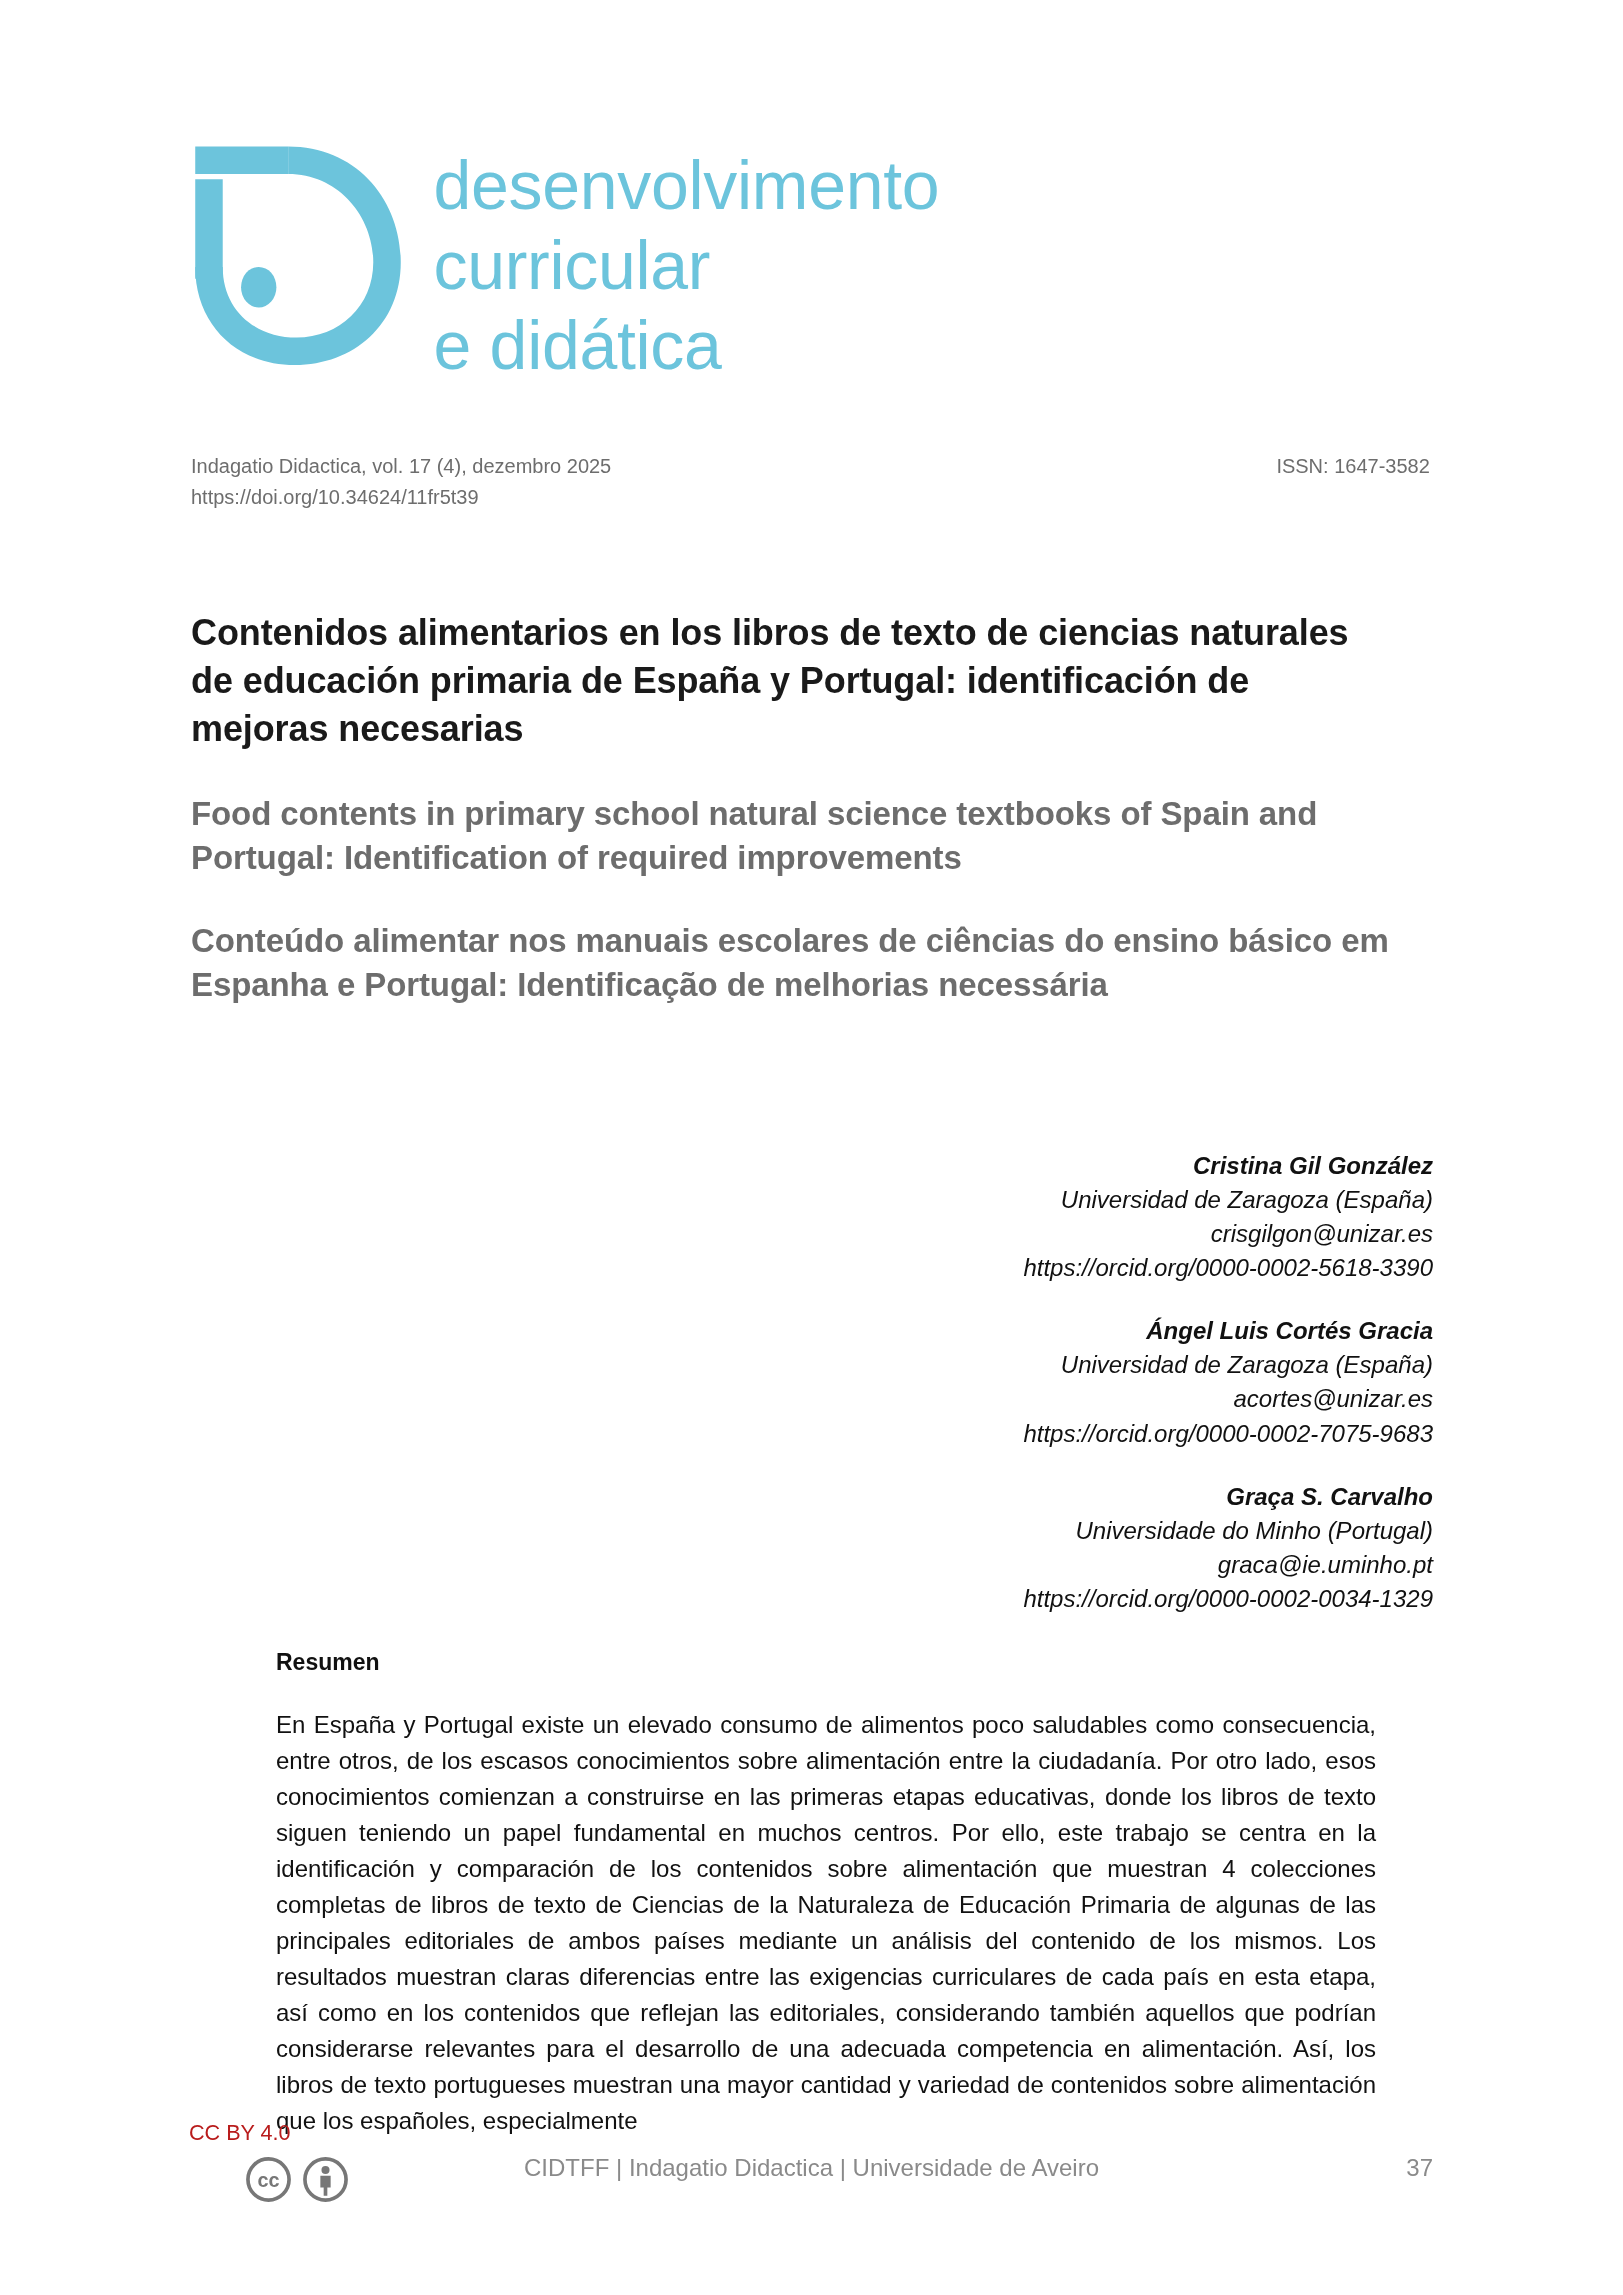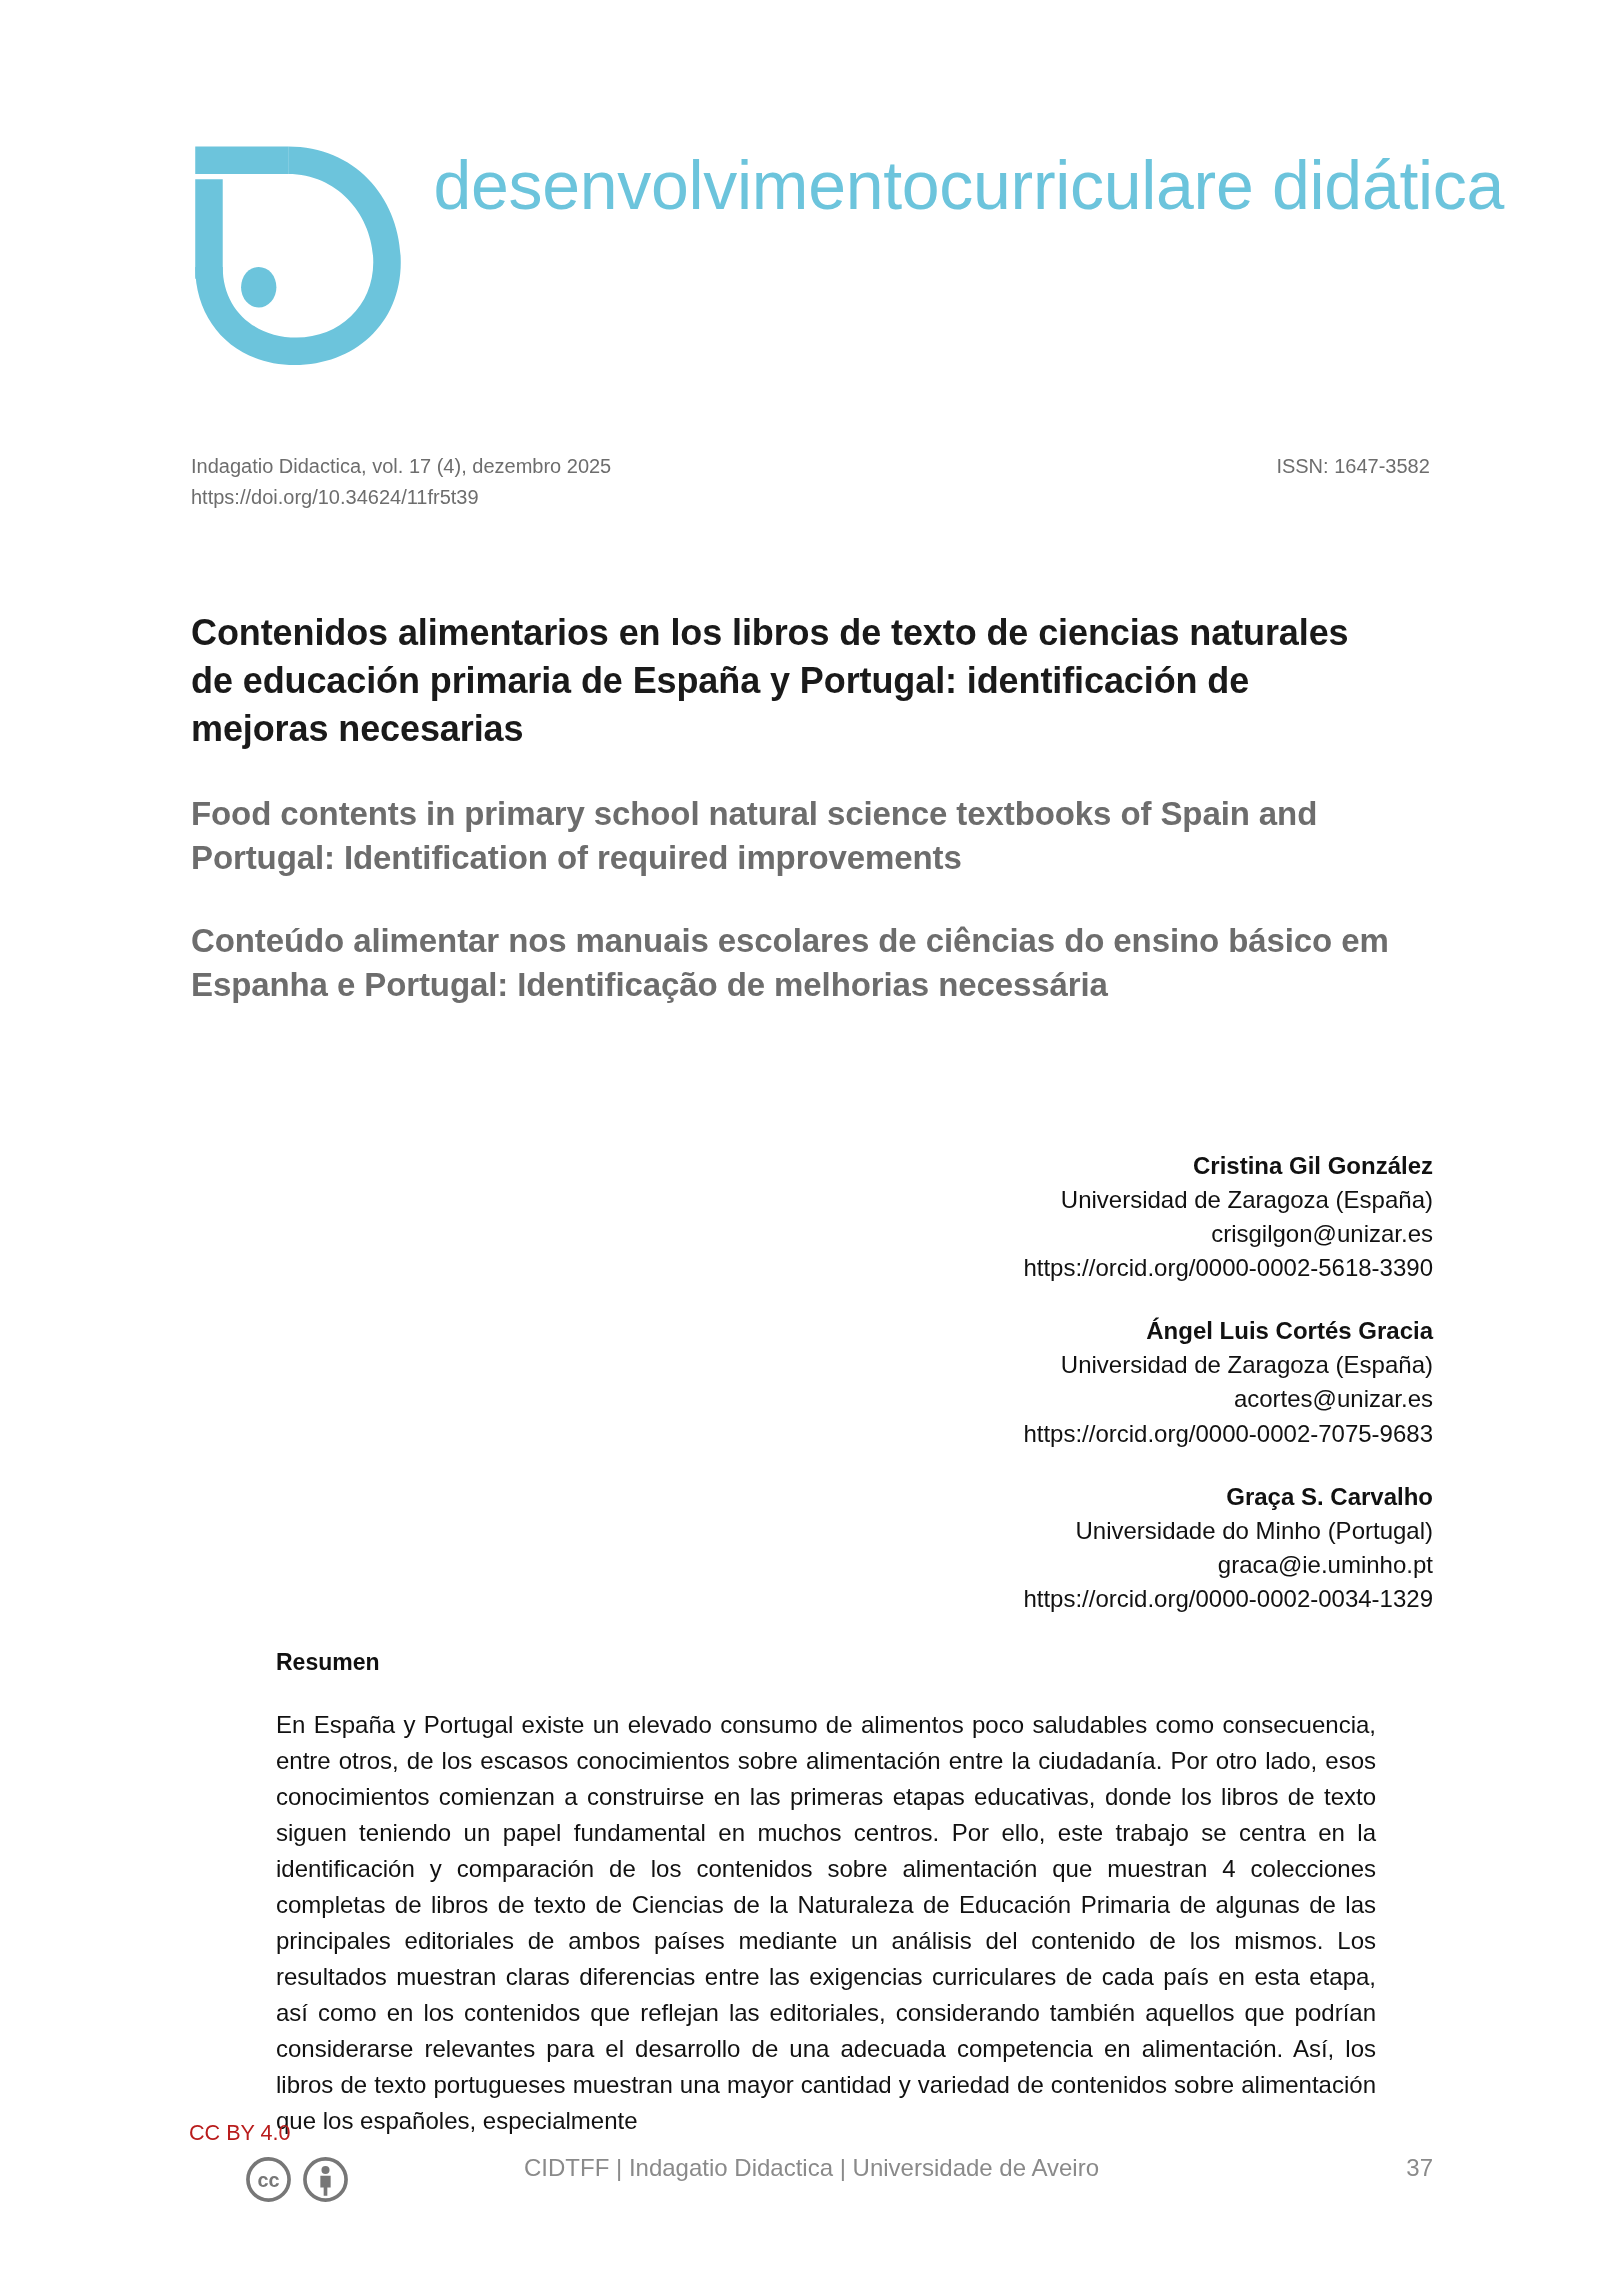--- a/index.html
+++ b/index.html
@@ -33,20 +33,21 @@
   .logo-mark {
     width: 216px;
     height: 249px;
     flex: 0 0 auto;
     margin-right: 27.5px;
   }
   .logo-mark svg { display: block; width: 100%; height: 100%; }
 
   .logo-words {
     display: flex;
+    flex-direction: column;
     justify-content: flex-start;
     padding-top: 17px;
   }
   .logo-word {
     font-size: 68px;
     line-height: 1.18;
     font-weight: 400;
     letter-spacing: -0.3px;
     white-space: nowrap;
   }
@@ -97,20 +98,21 @@
   .title-alt:last-child { margin-bottom: 0; }
 
   
   .authors {
     position: absolute;
     right: 190px;
     top: 1149px;
     width: 785px;
     text-align: right;
     color: #111111;
+    font-style: italic;
   }
   .author-block { margin-bottom: 29px; }
   .author-block:last-child { margin-bottom: 0; }
   .author-name {
     font-size: 24px;
     font-weight: 700;
     line-height: 1.42;
   }
   .author-affil,
   .author-email,

